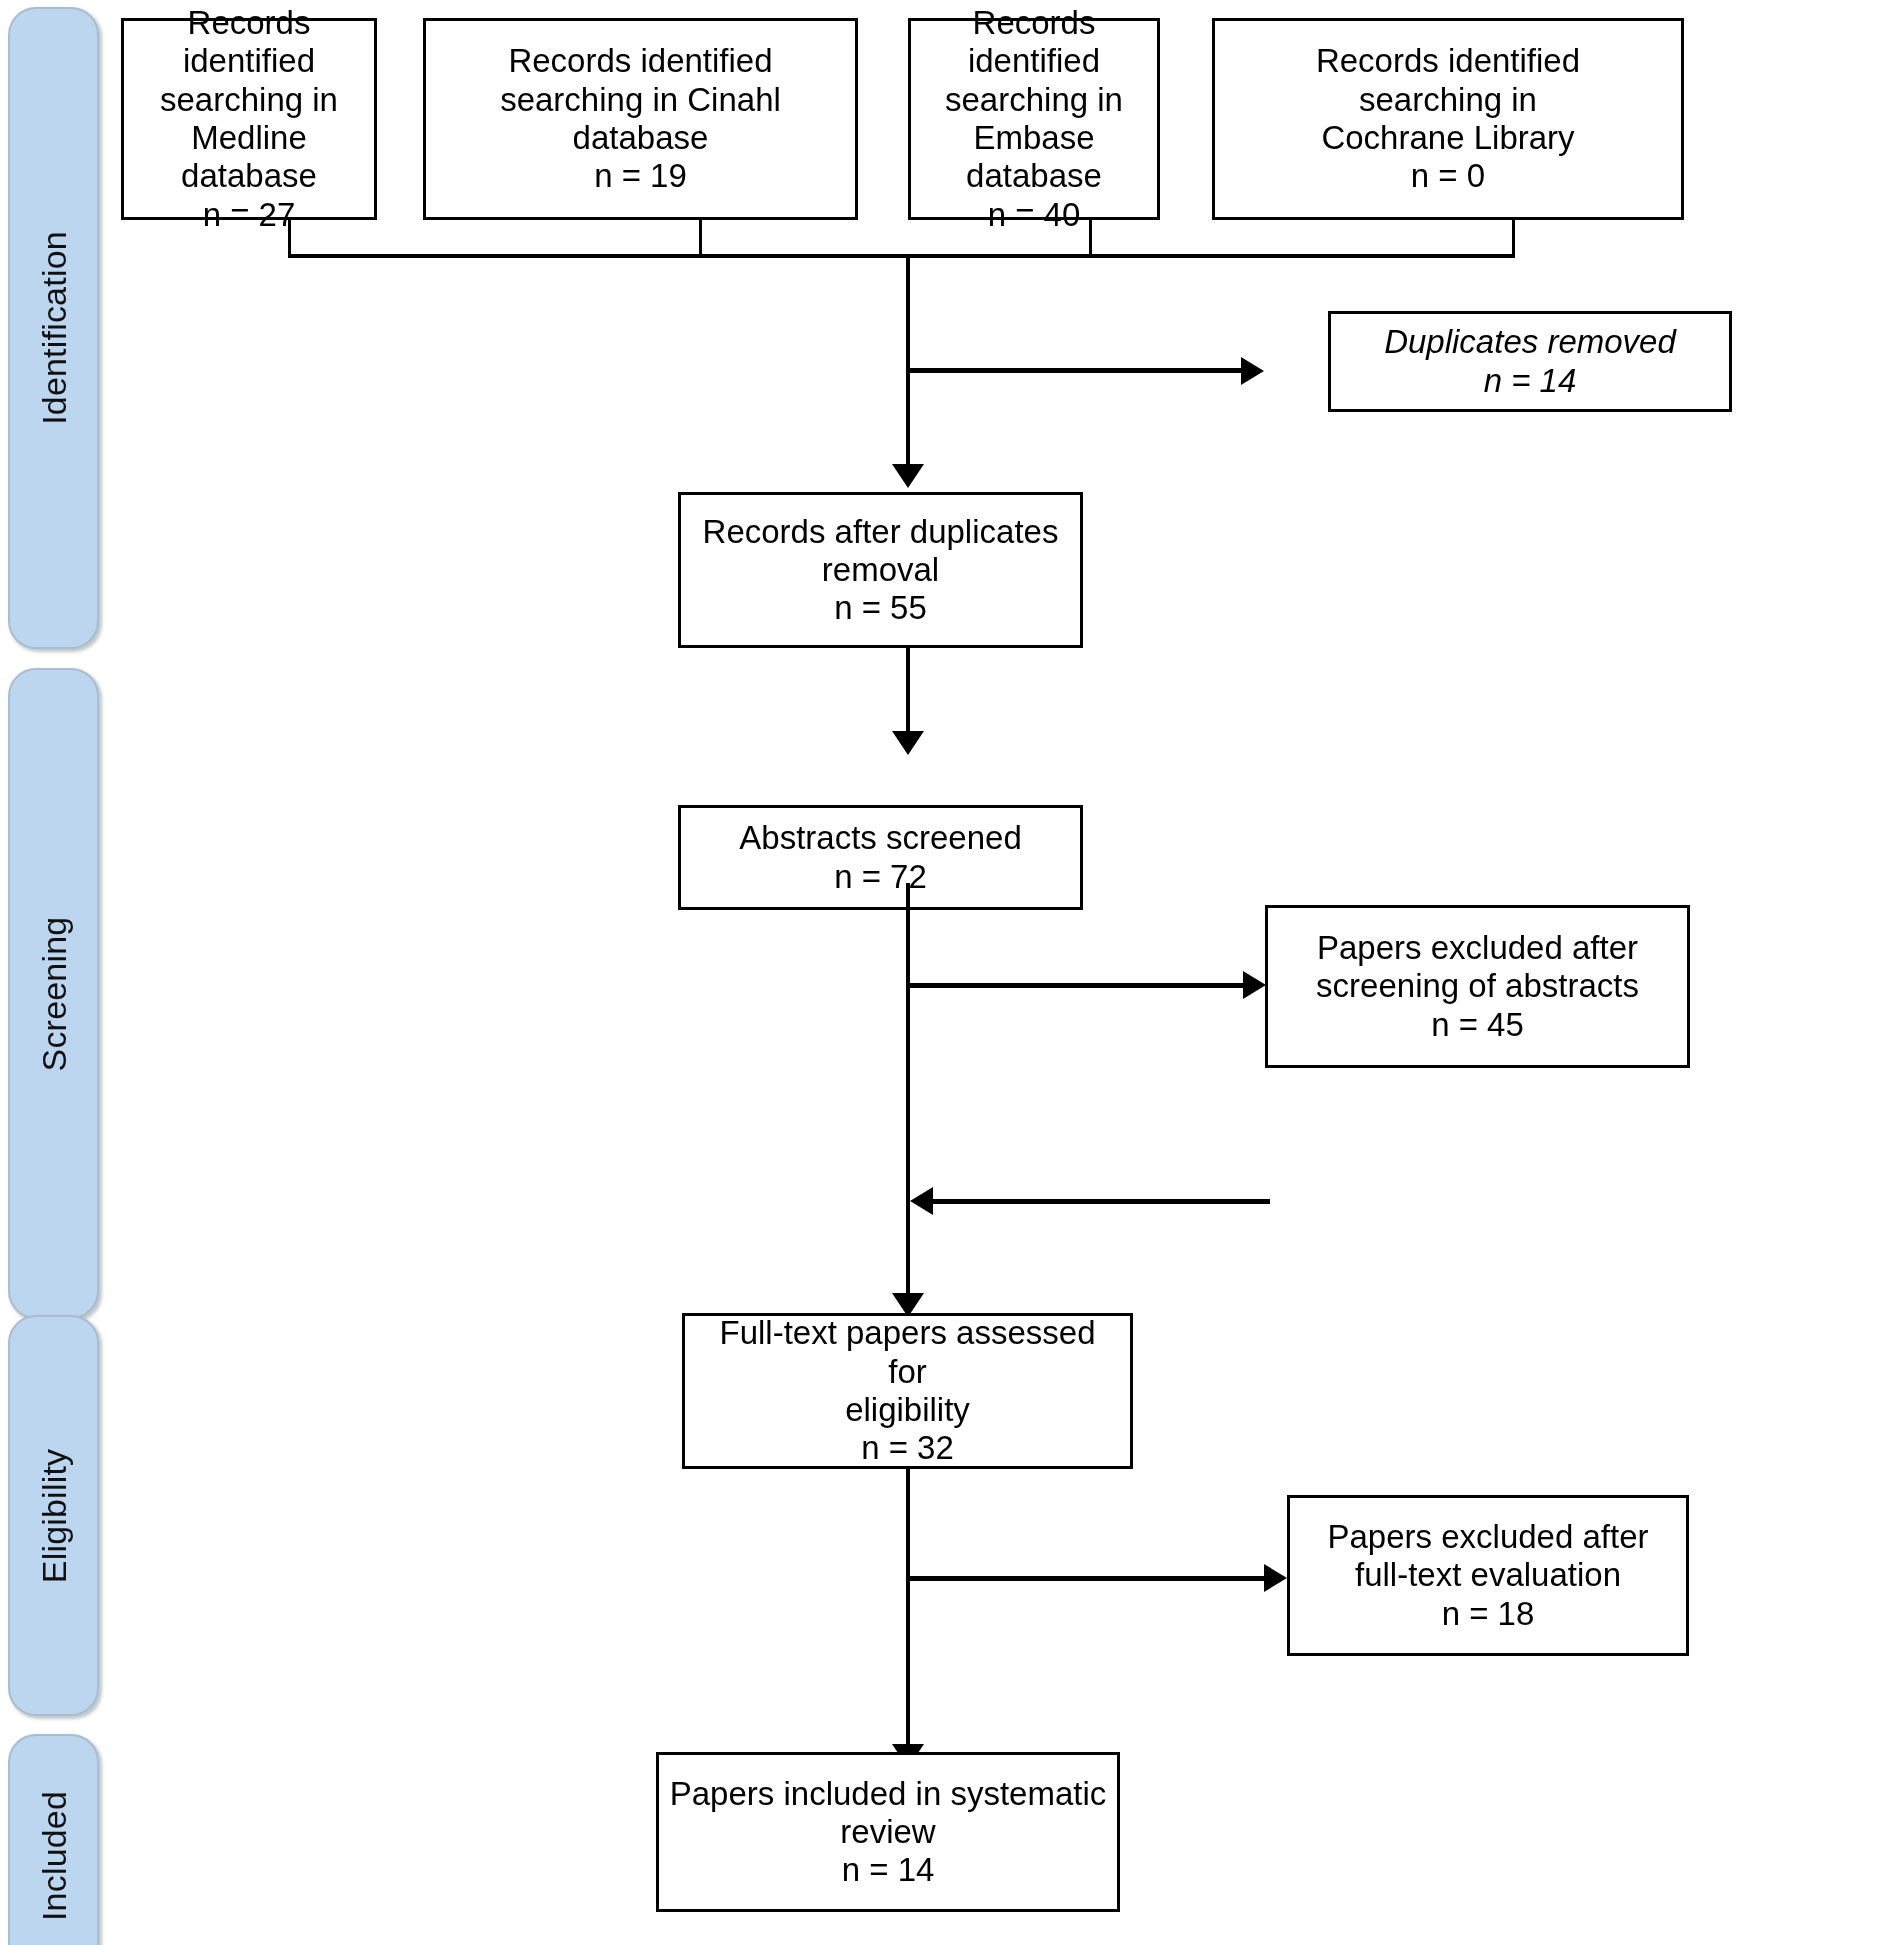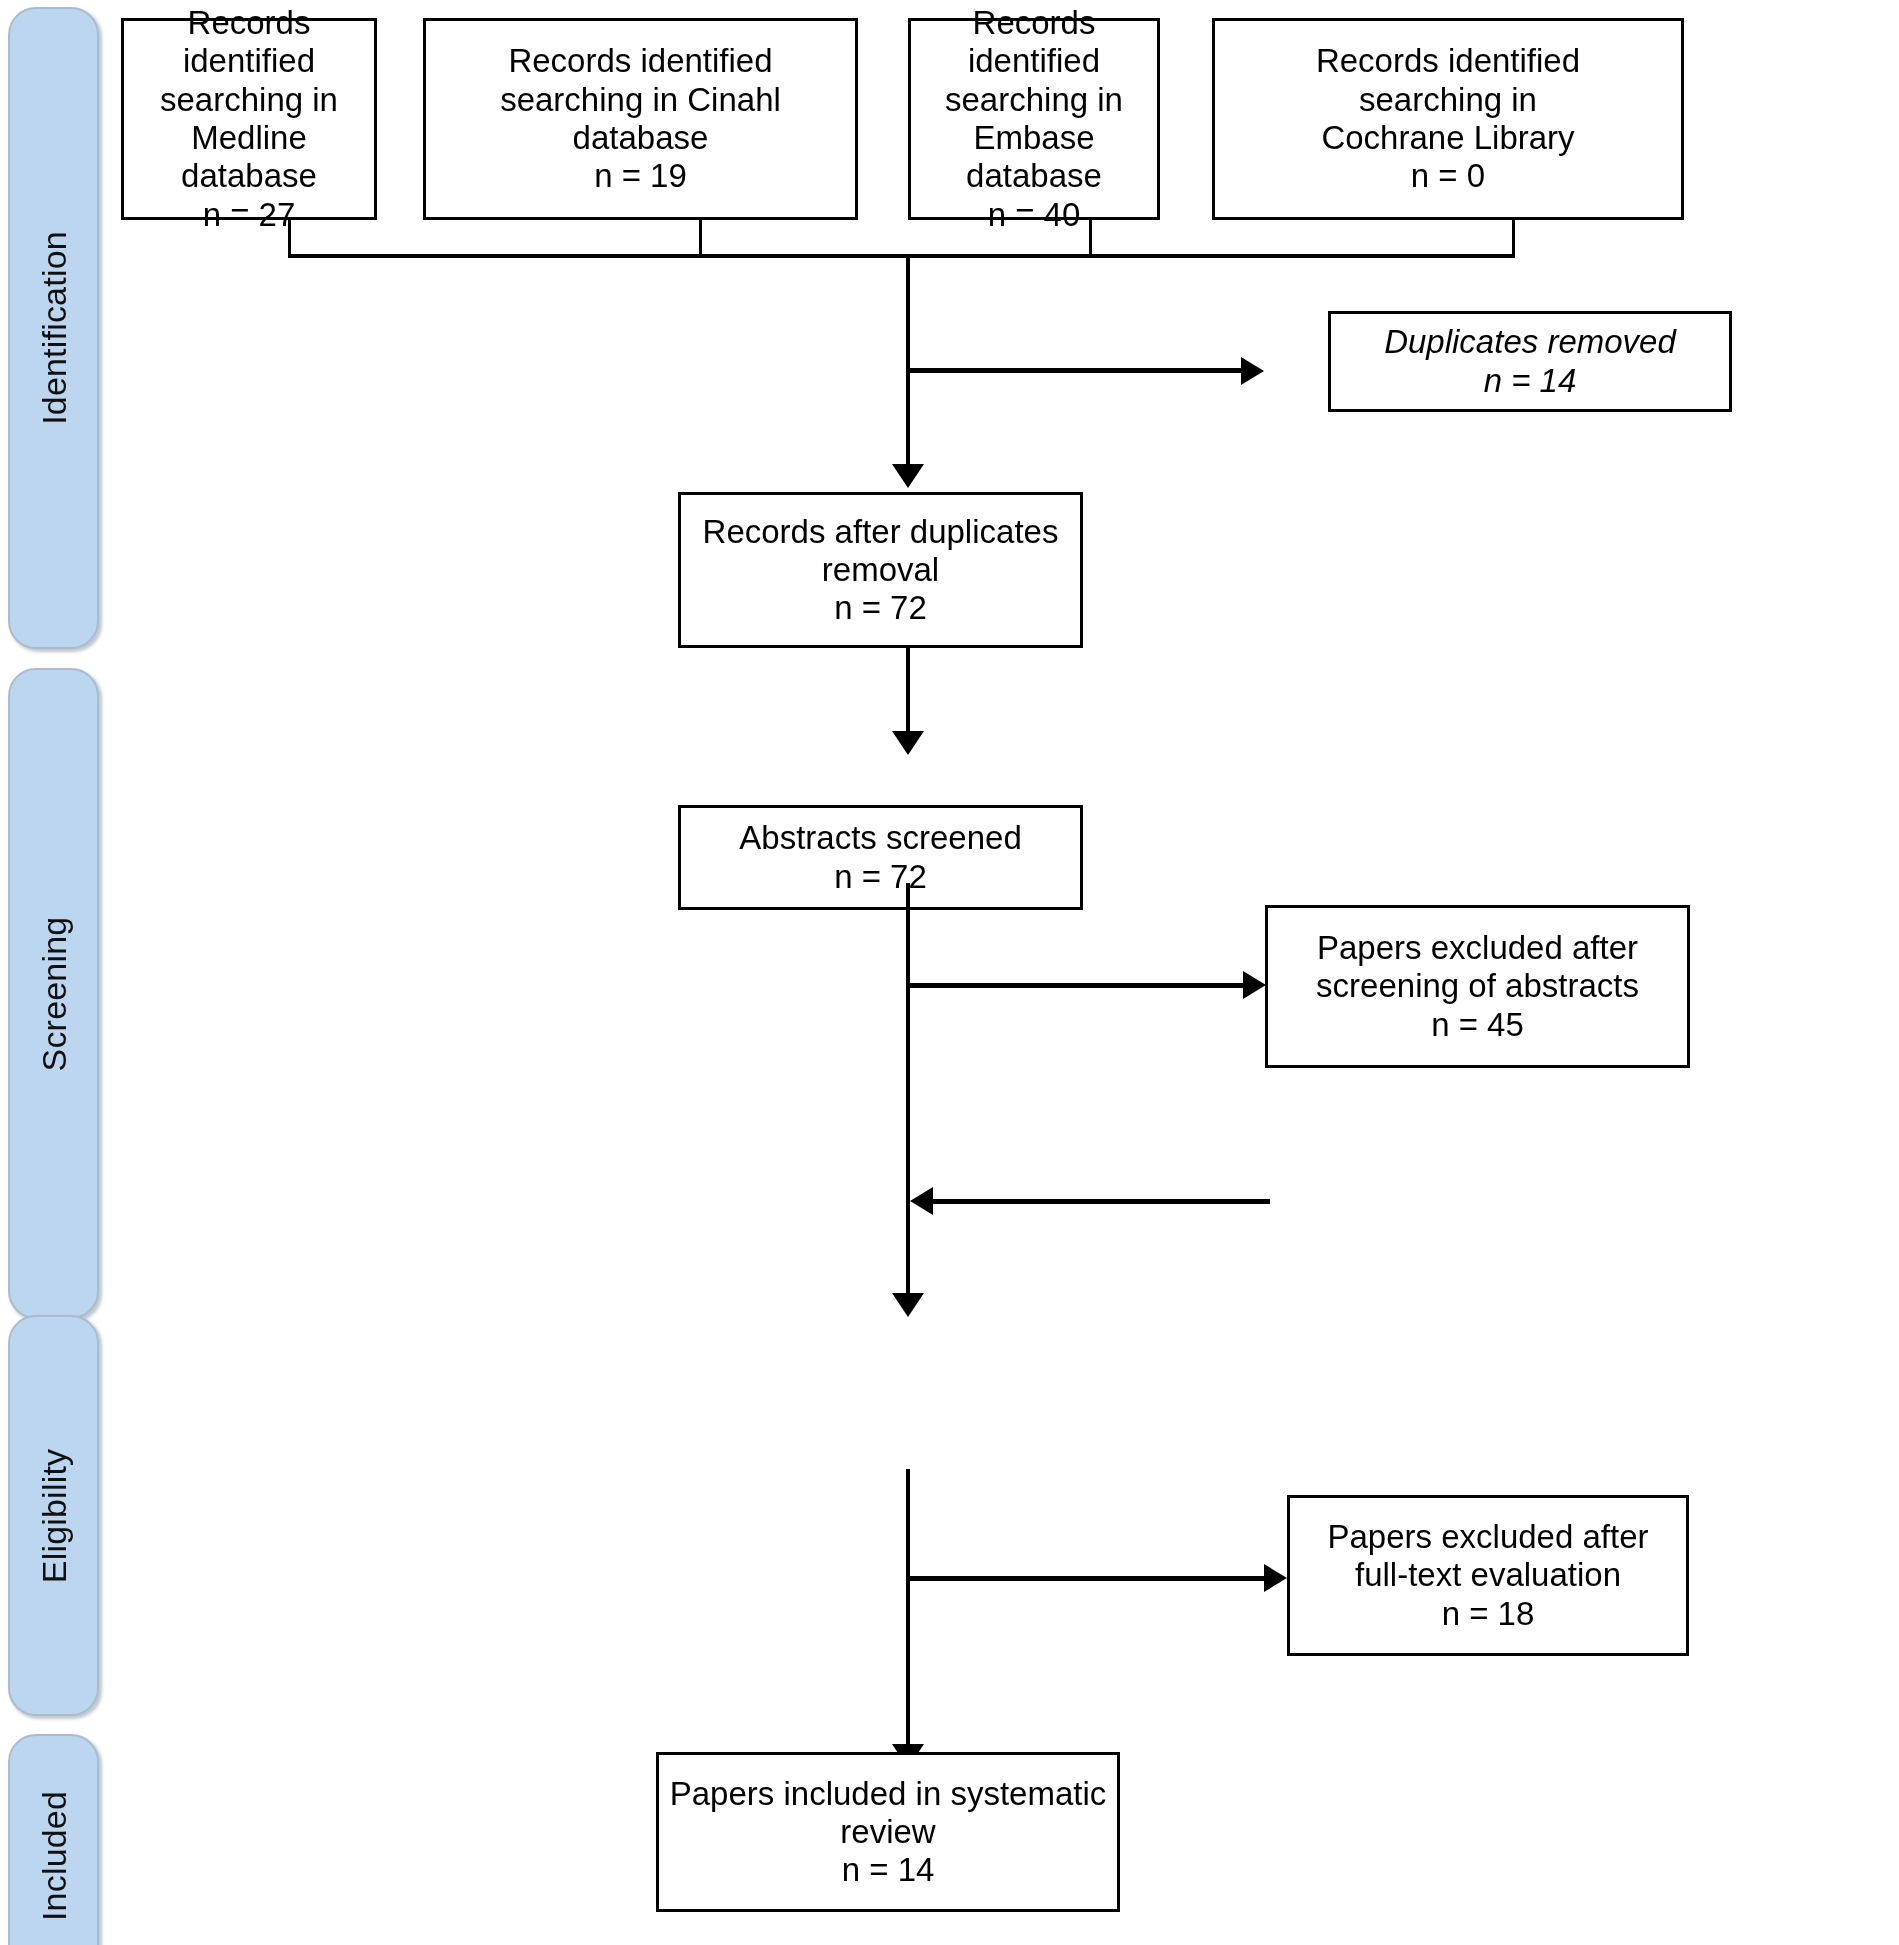--- a/index.html
+++ b/index.html
@@ -159,21 +159,21 @@
   <div class="arrow-right" style="left:1241px; top:357px;"></div>
 
   <div class="fbox" style="left:1328px; top:311px; width:404px; height:101px;font-style:italic;">
     <span class="txt">Duplicates removed
 n = 14</span>
   </div>
 
   <div class="fbox" style="left:678px; top:492px; width:405px; height:156px;">
     <span class="txt">Records after duplicates
 removal
-n = 72</span>
+n = 55</span>
   </div>
 
   <div class="ln vline" style="left:906px; top:647px; width:4.1px; height:85px;"></div>
   <div class="arrow-down" style="left:892px; top:731px;"></div>
 
   <div class="fbox" style="left:678px; top:805px; width:405px; height:105px;">
     <span class="txt">Abstracts screened
 n = 72</span>
   </div>
 
@@ -186,20 +186,25 @@
   <div class="fbox" style="left:1265px; top:905px; width:425px; height:163px;">
     <span class="txt">Papers excluded after
 screening of abstracts
 n = 45</span>
   </div>
 
   <div class="ln hline" style="left:932px; top:1199px; width:338px; height:4.9px;"></div>
   <div class="arrow-left" style="left:910px; top:1187px;"></div>
 
 
+  <div class="fbox" style="left:682px; top:1313px; width:451px; height:156px;">
+    <span class="txt">Full-text papers assessed for
+eligibility
+n = 32</span>
+  </div>
 
   <div class="ln vline" style="left:906px; top:1469px; width:4.1px; height:278px;"></div>
   <div class="arrow-down" style="left:892px; top:1744px;"></div>
 
   <div class="ln hline" style="left:906px; top:1576px; width:362px; height:4.9px;"></div>
   <div class="arrow-right" style="left:1264px; top:1564px;"></div>
 
   <div class="fbox" style="left:1287px; top:1495px; width:402px; height:161px;">
     <span class="txt">Papers excluded after
 full-text evaluation

